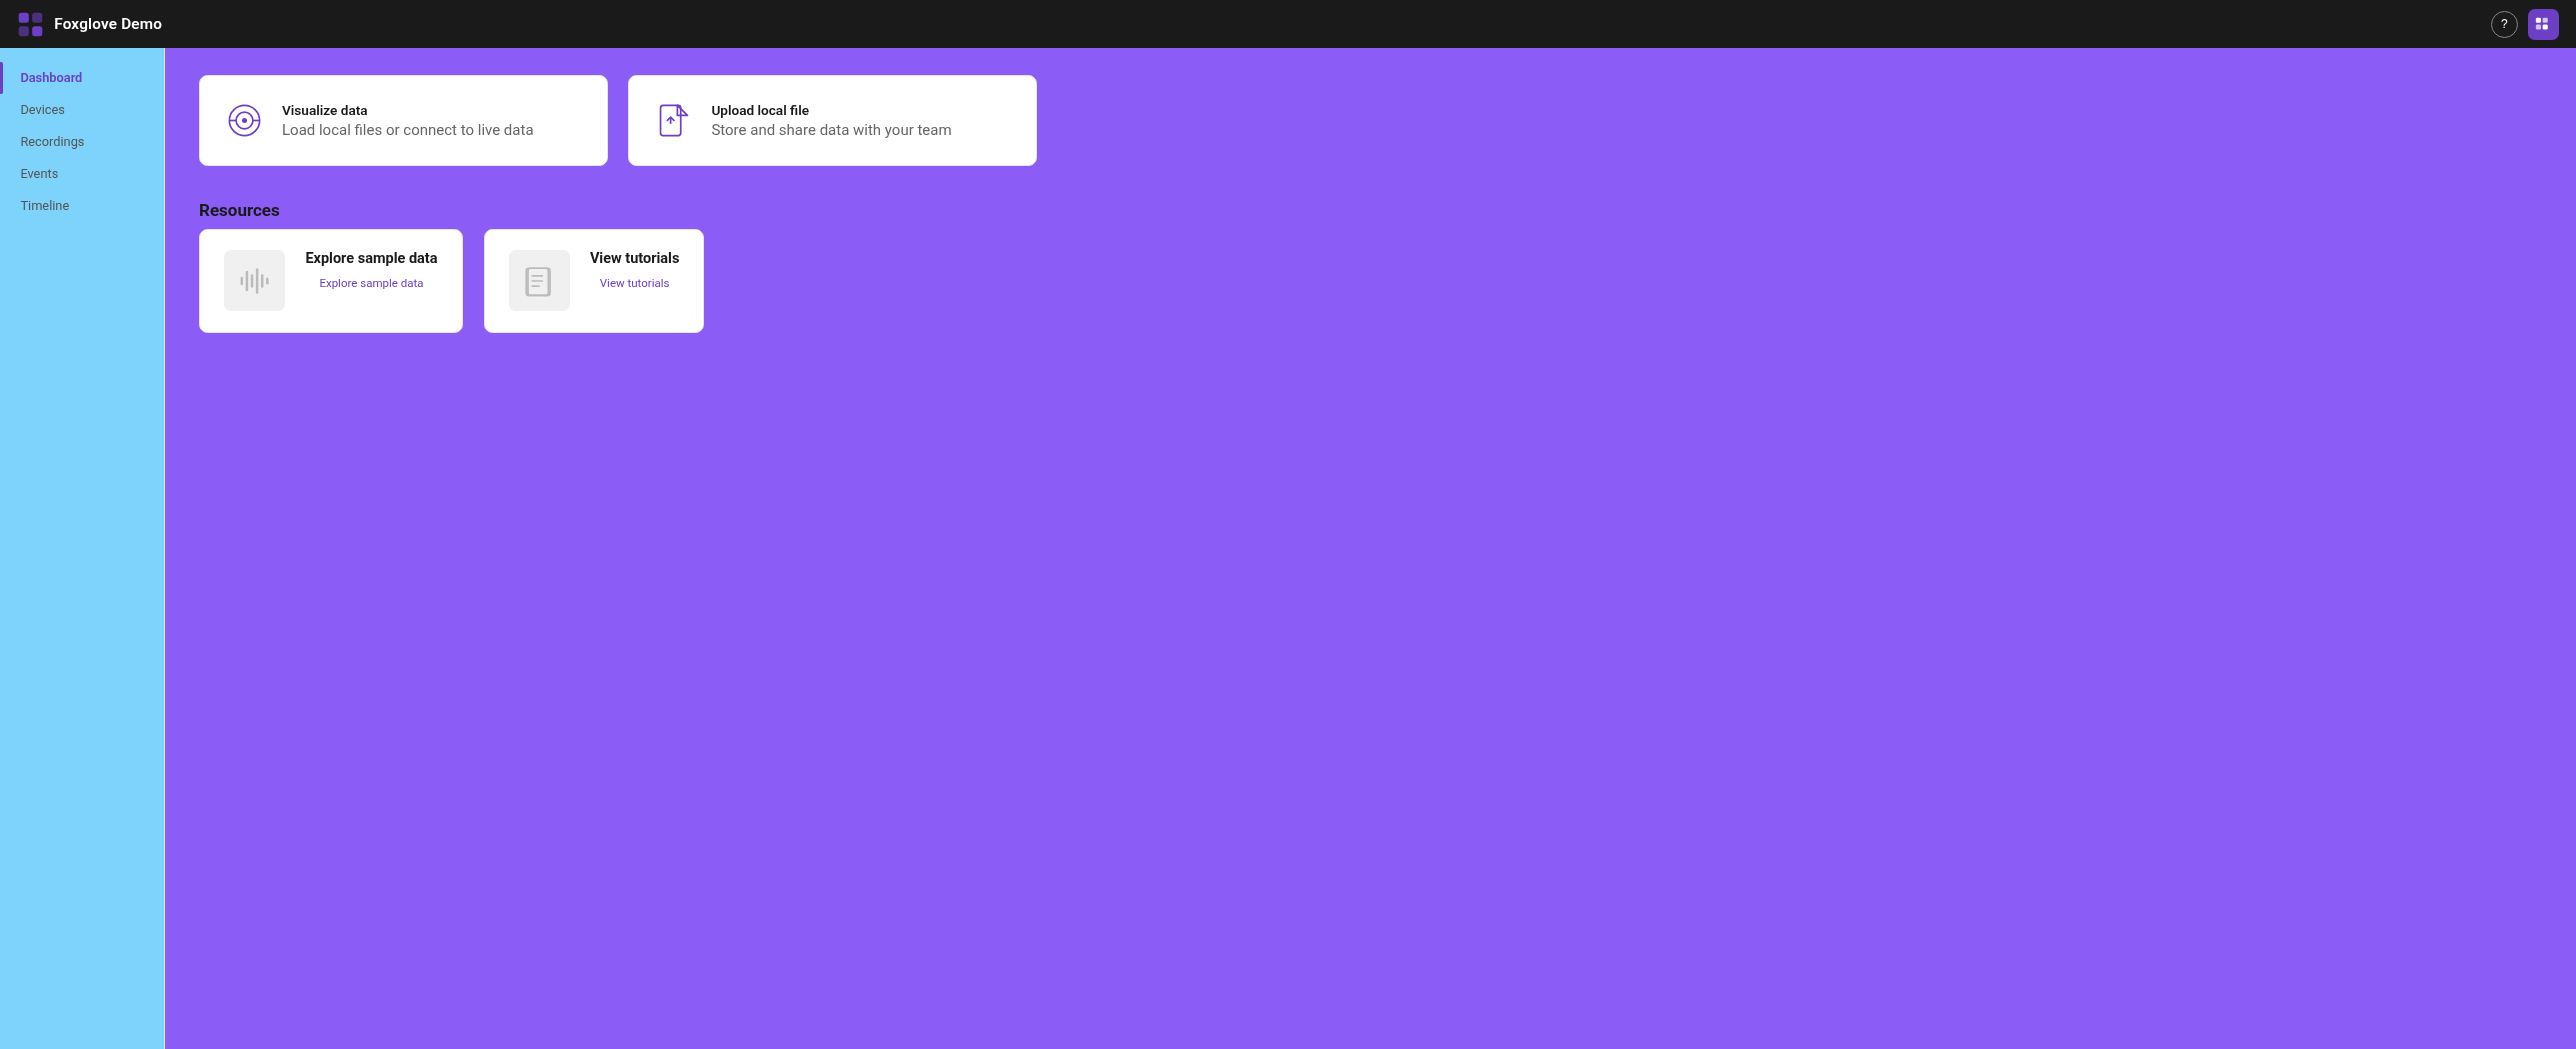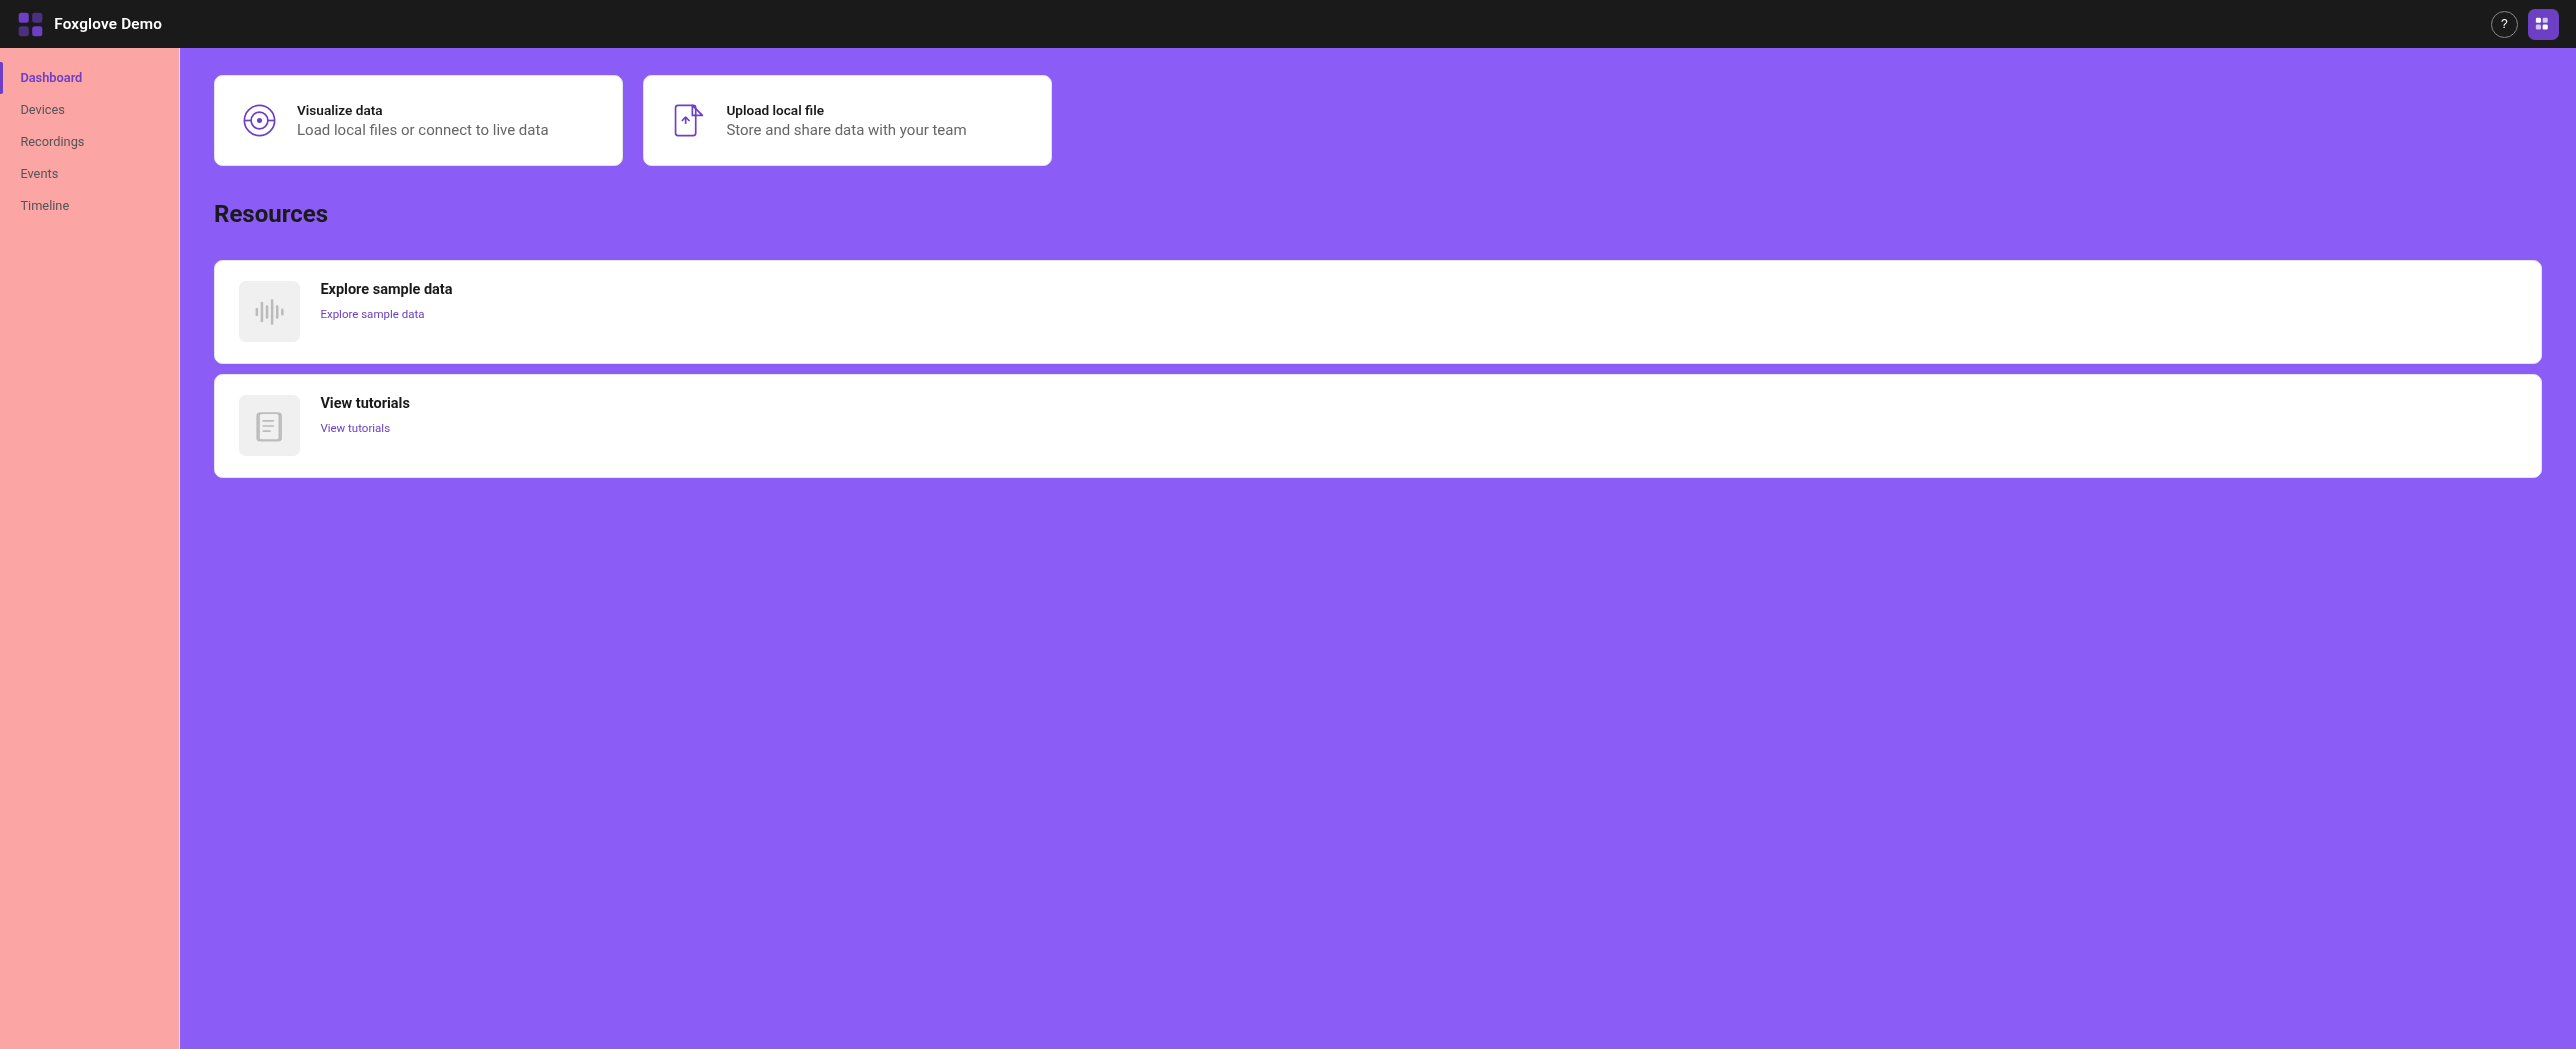--- a/index.html
+++ b/index.html
@@ -81,22 +81,22 @@
 
     
     .main-layout {
       display: flex;
       flex: 1;
       overflow: hidden;
     }
 
     
     .sidebar {
-      width: 180px;
-      background: #fca5a5;
+      width: 165px;
+      background: #7dd3fc;
       border-right: 0.9px solid #e5e5e5;
       padding: 13.6px 0;
       flex-shrink: 0;
     }
 
     .nav-item {
       display: flex;
       align-items: center;
       padding: 8.5px 20.4px;
       font-size: 12.8px;
@@ -168,30 +168,31 @@
       margin-bottom: 3.4px;
     }
 
     .action-card-text p {
       font-size: 15px;
       color: #666;
     }
 
     
     .resources-title {
-      font-size: 24px;
+      font-size: 17px;
       font-weight: 700;
       color: #1a1a1a;
-      margin-bottom: 32px;
+      margin-bottom: 9px;
     }
 
     .resource-cards {
       display: flex;
-      flex-direction: column;
-      gap: 10px;
+      flex-direction: row;
+      gap: 21px;
+      text-align: center;
     }
 
     .resource-card {
       background: #ffffff;
       border: 0.9px solid #e5e5e5;
       border-radius: 8.5px;
       padding: 20.4px 24px;
       display: flex;
       gap: 20.4px;
       align-items: flex-start;

